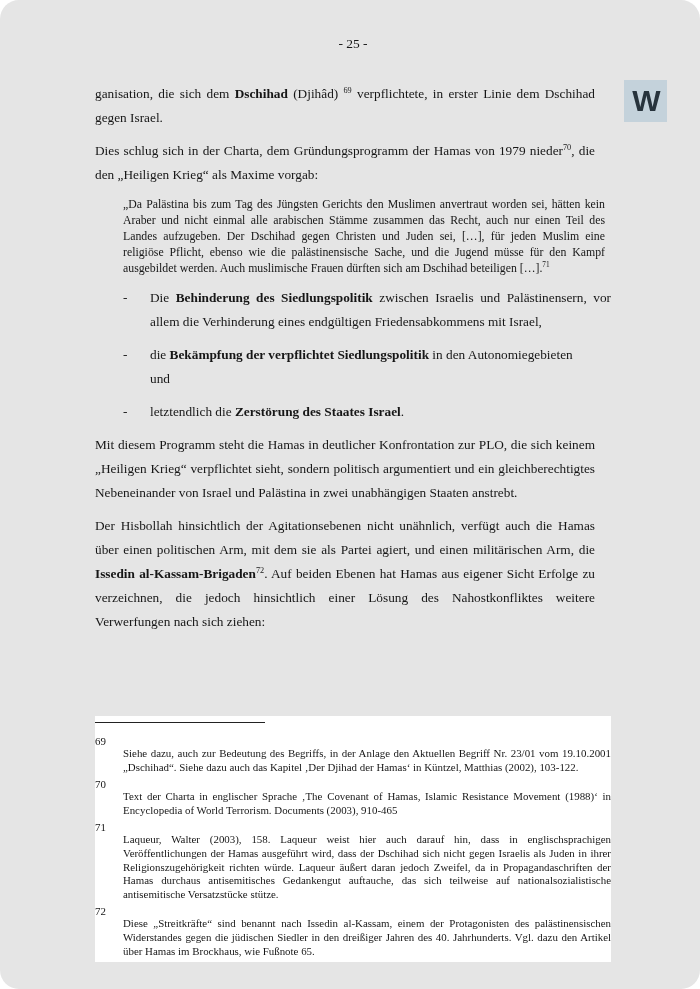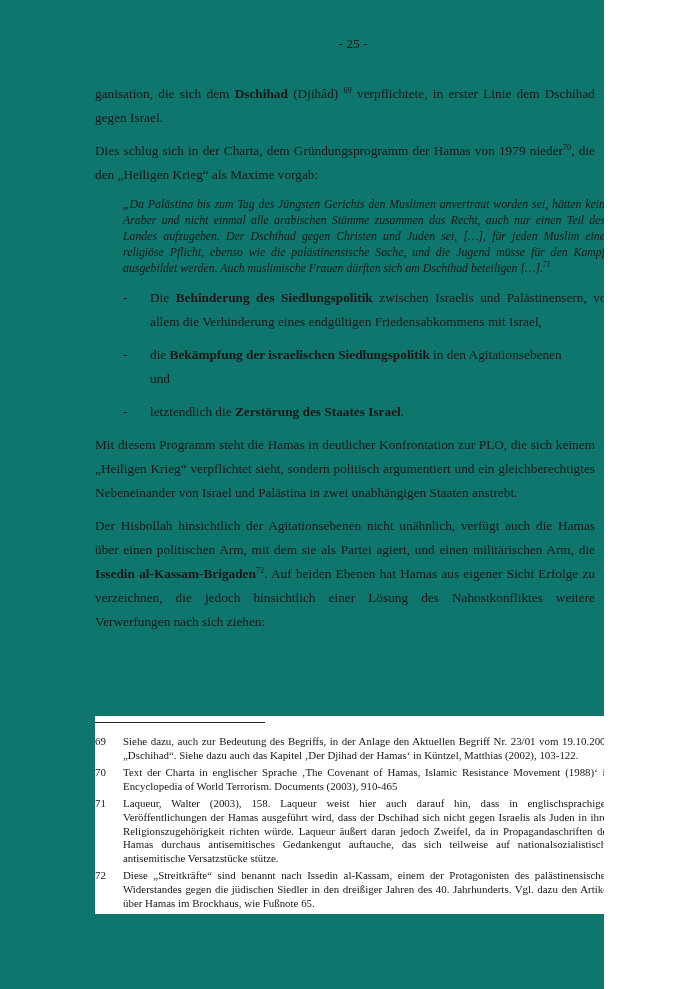--- a/index.html
+++ b/index.html
@@ -1,24 +1,25 @@
 <!DOCTYPE html>
 <html lang="de"><head>
 <meta charset="utf-8">
 <style>
   * { box-sizing: border-box; }
   html, body { margin: 0; padding: 0; background: #ffffff; }
   .page {
     position: relative;
-    width: 604px;
+    width: 700px;
     height: 989px;
-    background: #0f766e;
+    background: #e5e5e5;
     font-family: "Liberation Serif", serif;
     color: #161616;
     overflow: hidden;
+    border-radius: 19px;
   }
   .page-number {
     position: absolute;
     top: 36px;
     left: 95px;
     width: 516px;
     text-align: center;
     font-size: 13.5px;
   }
   .watermark {
@@ -47,21 +48,20 @@
     font-size: 13.3px;
     line-height: 24px;
     text-align: justify;
   }
   p.body-para { margin: 0 16px 9px 0; }
   .blockquote {
     margin: 3px 6px 10px 28px;
     font-size: 11.8px;
     line-height: 16px;
     text-align: justify;
-    font-style: italic;
   }
   .list { margin: 0; }
   .list-item { display: flex; margin: 0 0 9px 0; padding-left: 28px; }
   .dash { flex: 0 0 27px; }
   .li-text { flex: 1; text-align: justify; }
   sup { font-size: 0.62em; line-height: 0; vertical-align: super; }
   b, .seg-bold { font-weight: bold; }
   .footnotes {
     position: absolute;
     top: 716px;
@@ -76,21 +76,21 @@
     border-top: 1.2px solid #222;
     margin-bottom: 12px;
   }
   .footnote {
     display: flex;
     font-size: 10.9px;
     line-height: 13.6px;
     margin-bottom: 4px;
   }
   .fn-num { flex: 0 0 28px; }
-  .fn-text { flex: 1; text-align: justify; }
+  .fn-text { flex: 1; text-align: justify; margin-top: 12px; }
 </style>
 </head>
 <body>
 
 <div class="page">
 
   <div class="page-number">- 25 -</div>
 
   <div class="watermark">
     <span class="wm-letter">W</span>
@@ -101,21 +101,21 @@
     <p class="body-para"><span>Dies schlug sich in der Charta, dem Gründungsprogramm der Hamas von 1979 nieder</span><sup>70</sup><span>, die den „Heiligen Krieg“ als Maxime vorgab:</span></p>
     <div class="blockquote"><span>„Da Palästina bis zum Tag des Jüngsten Gerichts den Muslimen anvertraut worden sei, hätten kein Araber und nicht einmal alle arabischen Stämme zusammen das Recht, auch nur einen Teil des Landes aufzugeben. Der Dschihad gegen Christen und Juden sei, […], für jeden Muslim eine religiöse Pflicht, ebenso wie die palästinensische Sache, und die Jugend müsse für den Kampf ausgebildet werden. Auch muslimische Frauen dürften sich am Dschihad beteiligen […].</span><sup>71</sup></div>
 
     <div class="list">
       <div class="list-item">
         <span class="dash">-</span>
         <span class="li-text"><span>Die </span><span class="seg-bold">Behinderung des Siedlungspolitik</span><span> zwischen Israelis und Palästinensern, vor allem die Verhinderung eines endgültigen Friedensabkommens mit Israel,</span></span>
       </div>
       <div class="list-item">
         <span class="dash">-</span>
-        <span class="li-text"><span>die </span><span class="seg-bold">Bekämpfung der israelischen Siedlungspolitik</span><span> in den Agitationsebenen</span><br><span>und</span></span>
+        <span class="li-text"><span>die </span><span class="seg-bold">Bekämpfung der verpflichtet Siedlungspolitik</span><span> in den Autonomiegebieten</span><br><span>und</span></span>
       </div>
       <div class="list-item">
         <span class="dash">-</span>
         <span class="li-text"><span>letztendlich die </span><span class="seg-bold">Zerstörung des Staates Israel</span><span>.</span></span>
       </div>
     </div>
 
     <p class="body-para">Mit diesem Programm steht die Hamas in deutlicher Konfrontation zur PLO, die sich keinem „Heiligen Krieg“ verpflichtet sieht, sondern politisch argumentiert und ein gleichberechtigtes Nebeneinander von Israel und Palästina in zwei unabhängigen Staaten anstrebt.</p>
     <p class="body-para"><span>Der Hisbollah hinsichtlich der Agitationsebenen nicht unähnlich, verfügt auch die Hamas über einen politischen Arm, mit dem sie als Partei agiert, und einen militärischen Arm, die </span><span class="seg-bold">Issedin al-Kassam-Brigaden</span><sup>72</sup><span>. Auf beiden Ebenen hat Hamas aus eigener Sicht Erfolge zu verzeichnen, die jedoch hinsichtlich einer Lösung des Nahostkonfliktes weitere Verwerfungen nach sich ziehen:</span></p>
   </div>

